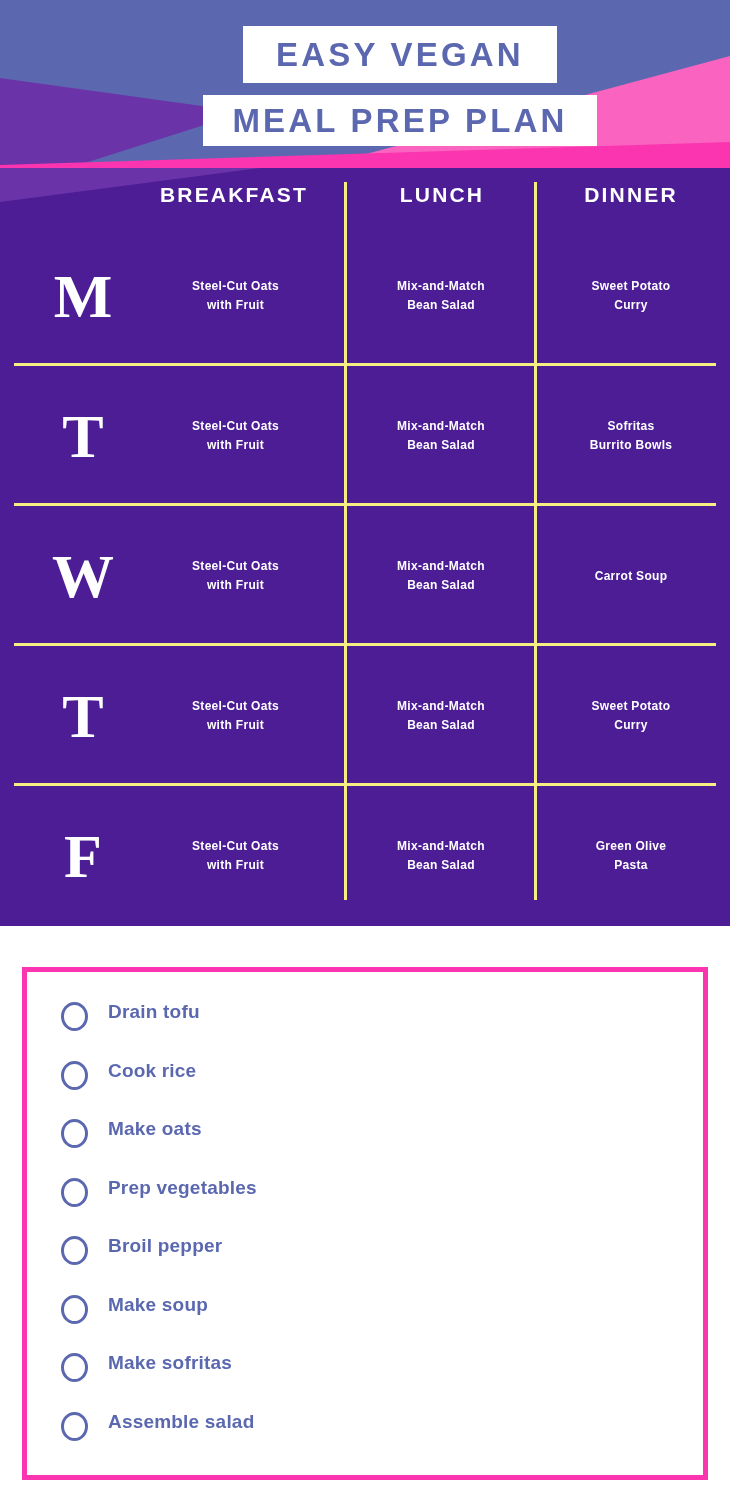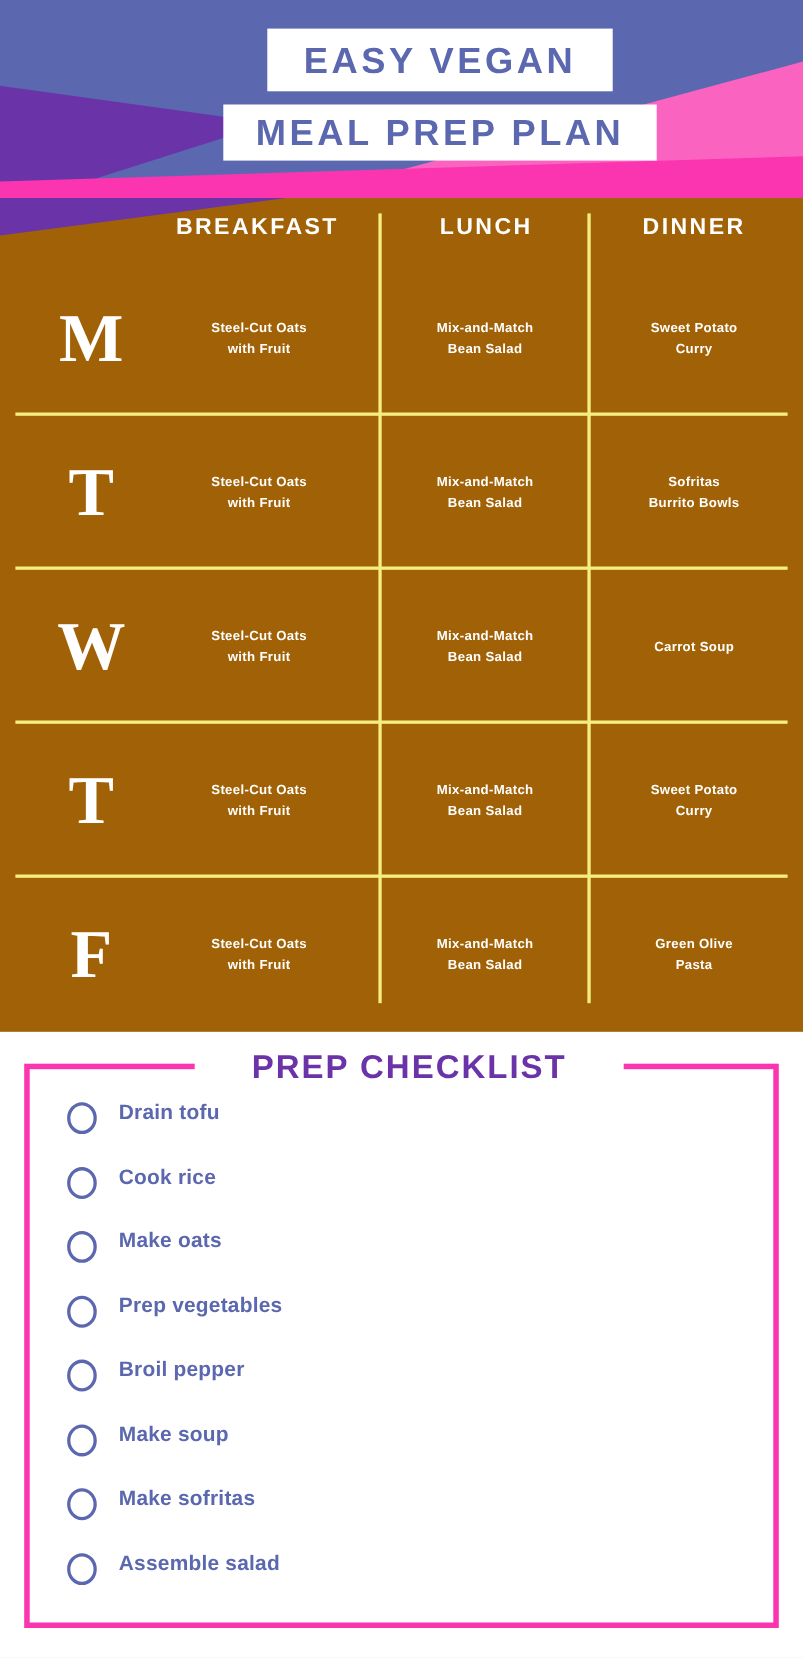--- a/index.html
+++ b/index.html
@@ -41,23 +41,23 @@
     letter-spacing: 3.2px;
     line-height: 1;
     white-space: nowrap;
   }
   .title-text-1 { font-size: 33px; }
   .title-text-2 { font-size: 33px; }
 
   
   .table-wrap {
     position: absolute;
-    left: 0; top: 180px;
+    left: 0; top: 168px;
     width: 730px; height: 758px;
-    background: #a16207;
+    background: #4c1d95;
     overflow: hidden;
   }
   .table-wrap .corner-cut {
     position: absolute; left: 0; top: 0;
     width: 260px; height: 42px;
   }
 
   .col-headers {
     position: absolute;
     left: 0; top: 12px;
@@ -260,23 +260,20 @@
         <div class="day-letter">F</div>
         <div class="meal meal-breakfast">Steel-Cut Oats<br>with Fruit</div>
         <div class="meal meal-lunch">Mix-and-Match<br>Bean Salad</div>
         <div class="meal meal-dinner">Green Olive<br>Pasta</div>
       </div>
 
     </div>
   </div>
 
   <div class="checklist">
-    <div class="checklist-title-mask">
-      <span class="checklist-title">PREP CHECKLIST</span>
-    </div>
 
     <div class="items">
       <div class="item">
         <span class="checkbox"></span>
         <span class="item-label">Drain tofu</span>
       </div>
       <div class="item">
         <span class="checkbox"></span>
         <span class="item-label">Cook rice</span>
       </div>

